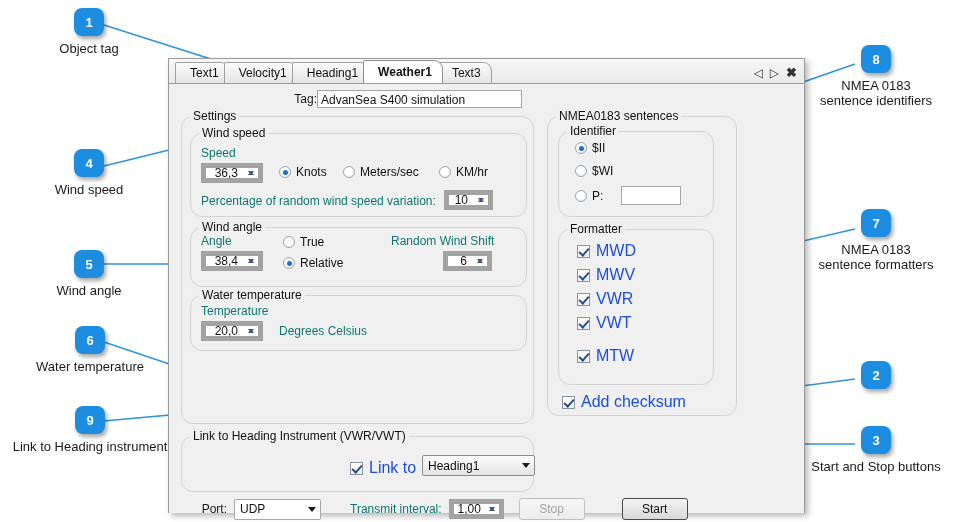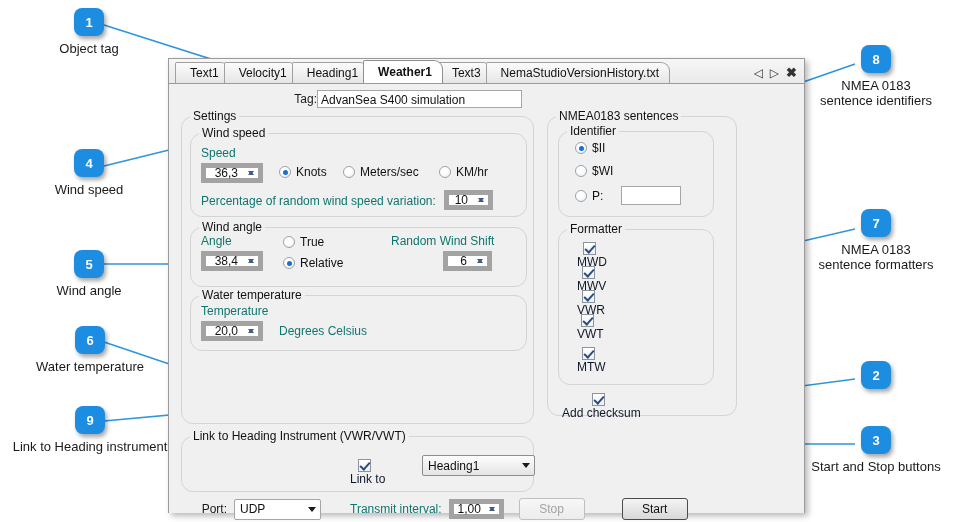--- a/index.html
+++ b/index.html
@@ -247,24 +247,23 @@
     width: 5px; height: 5px;
     margin: -2.5px 0 0 -2.5px;
     border-radius: 50%;
     background: #1b6fcf;
   }
 
   
   .check {
     display: inline-flex;
     align-items: center;
-    font-size: 12px;
-    color: #0f172a;
+    font-size: 16px;
+    color: #1d4ed8;
     white-space: nowrap;
-    flex-direction: column;
   }
   .check .box {
     width: 13px; height: 13px;
     border: 1px solid #8b949c;
     background: linear-gradient(#ffffff,#eef1f3);
     margin-right: 6px;
     position: relative;
     box-sizing: border-box;
     flex: none;
   }
@@ -411,21 +410,20 @@
 </div>
 
 <div class="window">
 
   <div class="tabstrip">
     <div class="tab"><span>Text1</span></div>
     <div class="tab"><span>Velocity1</span></div>
     <div class="tab"><span>Heading1</span></div>
     <div class="tab active"><span>Weather1</span></div>
     <div class="tab"><span>Text3</span></div>
-    <div class="tab"><span>NemaStudioVersionHistory.txt</span></div>
     <div class="tab-nav">
       <span>◁</span>
       <span>▷</span>
       <span class="tab-close">✖</span>
     </div>
   </div>
 
   <div class="form-body">
 
     <div class="tag-row">

